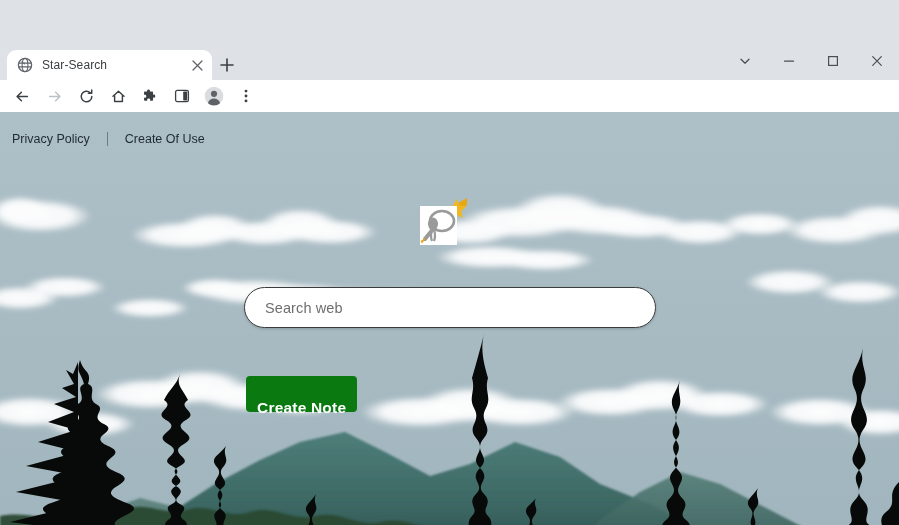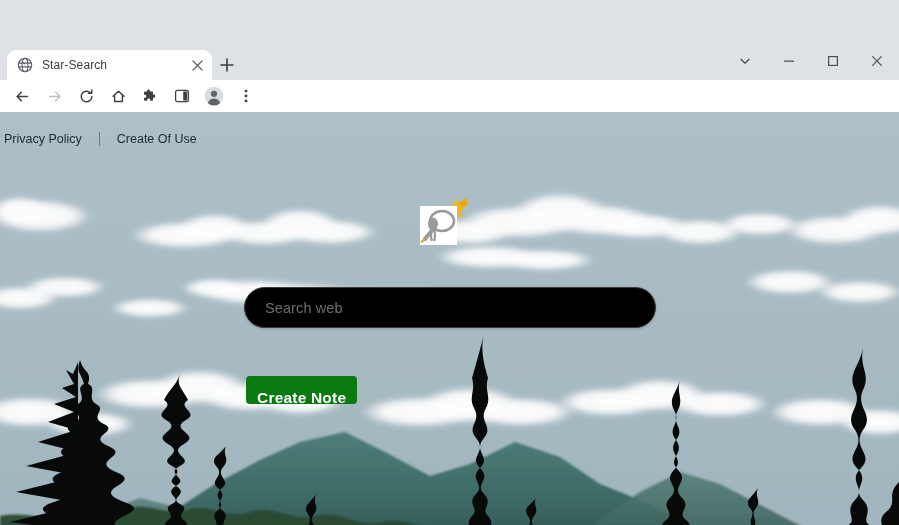--- a/index.html
+++ b/index.html
@@ -167,21 +167,21 @@
   .bg-layer {
     position: absolute;
     inset: 0;
     width: 899px;
     height: 459px;
   }
 
   .links {
     position: absolute;
     top: 20px;
-    left: 4px;
+    left: 12px;
     display: flex;
     align-items: center;
     z-index: 6;
     font-size: 12.5px;
     color: #1f2933;
   }
   .links a {
     color: #1f2933;
     text-decoration: none;
     white-space: nowrap;
@@ -202,21 +202,21 @@
     z-index: 6;
   }
   .logo svg { display:block; }
 
   .searchbox {
     position: absolute;
     left: 244px;
     top: 175px;
     width: 412px;
     height: 41px;
-    background: #000000;
+    background: #ffffff;
     border: 1.6px solid #3c3c3c;
     border-radius: 22px;
     box-sizing: border-box;
     display: flex;
     align-items: center;
     padding-left: 20px;
     z-index: 6;
     box-shadow: 0 1px 3px rgba(0,0,0,.18);
   }
   .searchbox .sb-text {
@@ -230,21 +230,21 @@
     left: 246px;
     top: 264px;
     height: 28px;
     background: #0a7a10;
     border: none;
     border-radius: 4px;
     color: #ffffff;
     font-family: "Liberation Sans", sans-serif;
     font-size: 15.5px;
     font-weight: bold;
-    padding: 8px 11px;
+    padding: 18px 11px;
     z-index: 6;
     letter-spacing: .2px;
     line-height: 28px;
     cursor: pointer;
   }
 </style>
 </head>
 <body>
 
 <div id="app">

